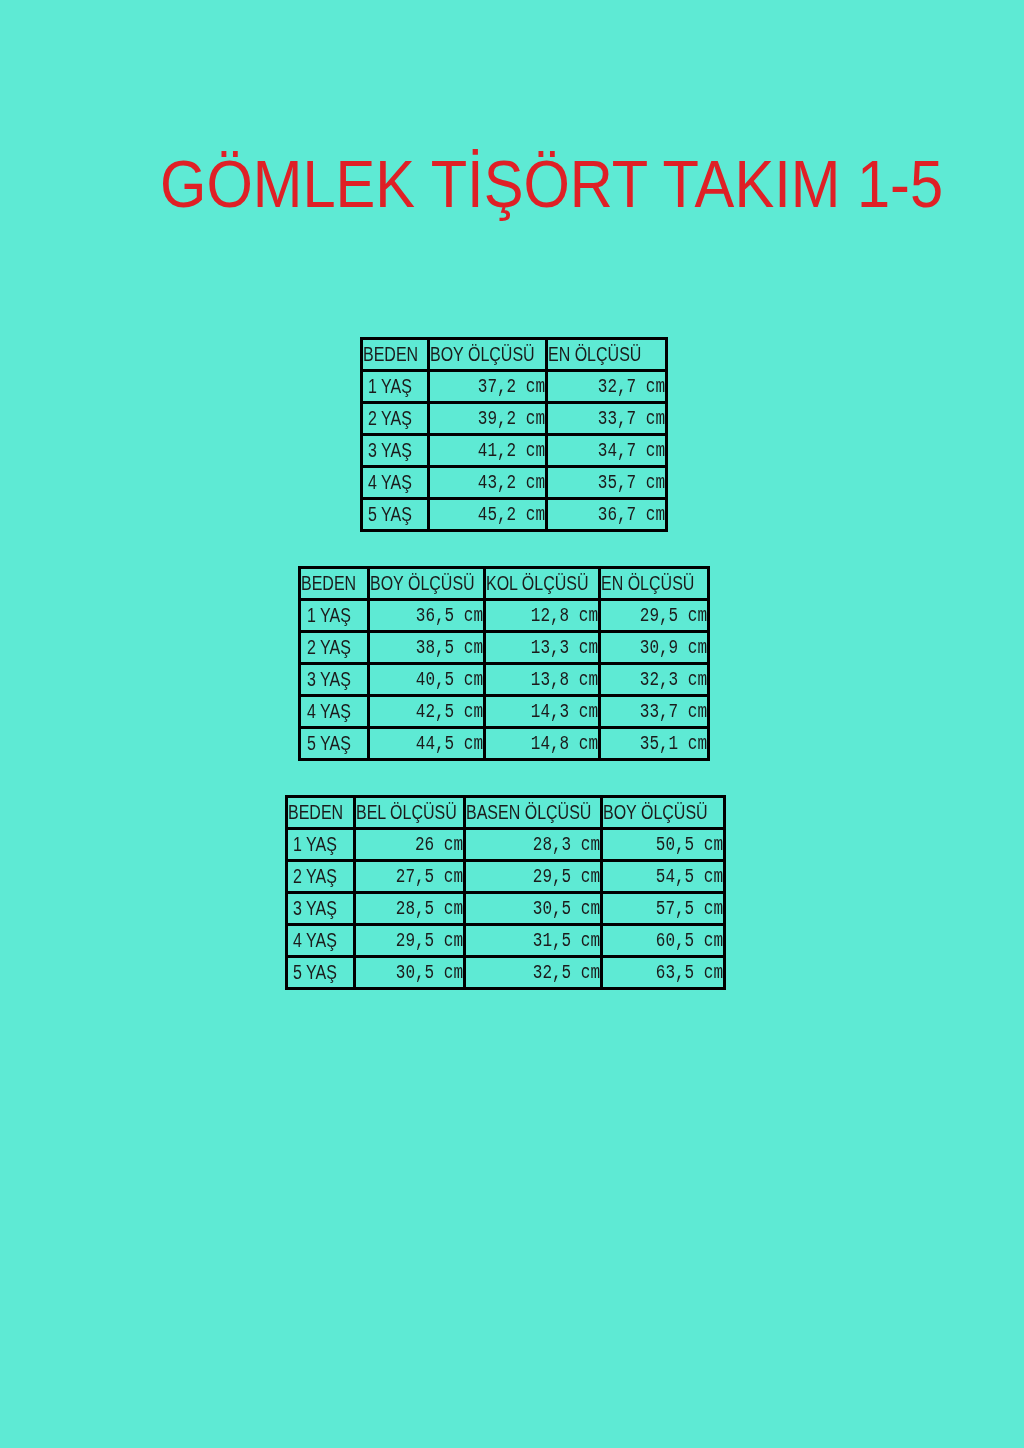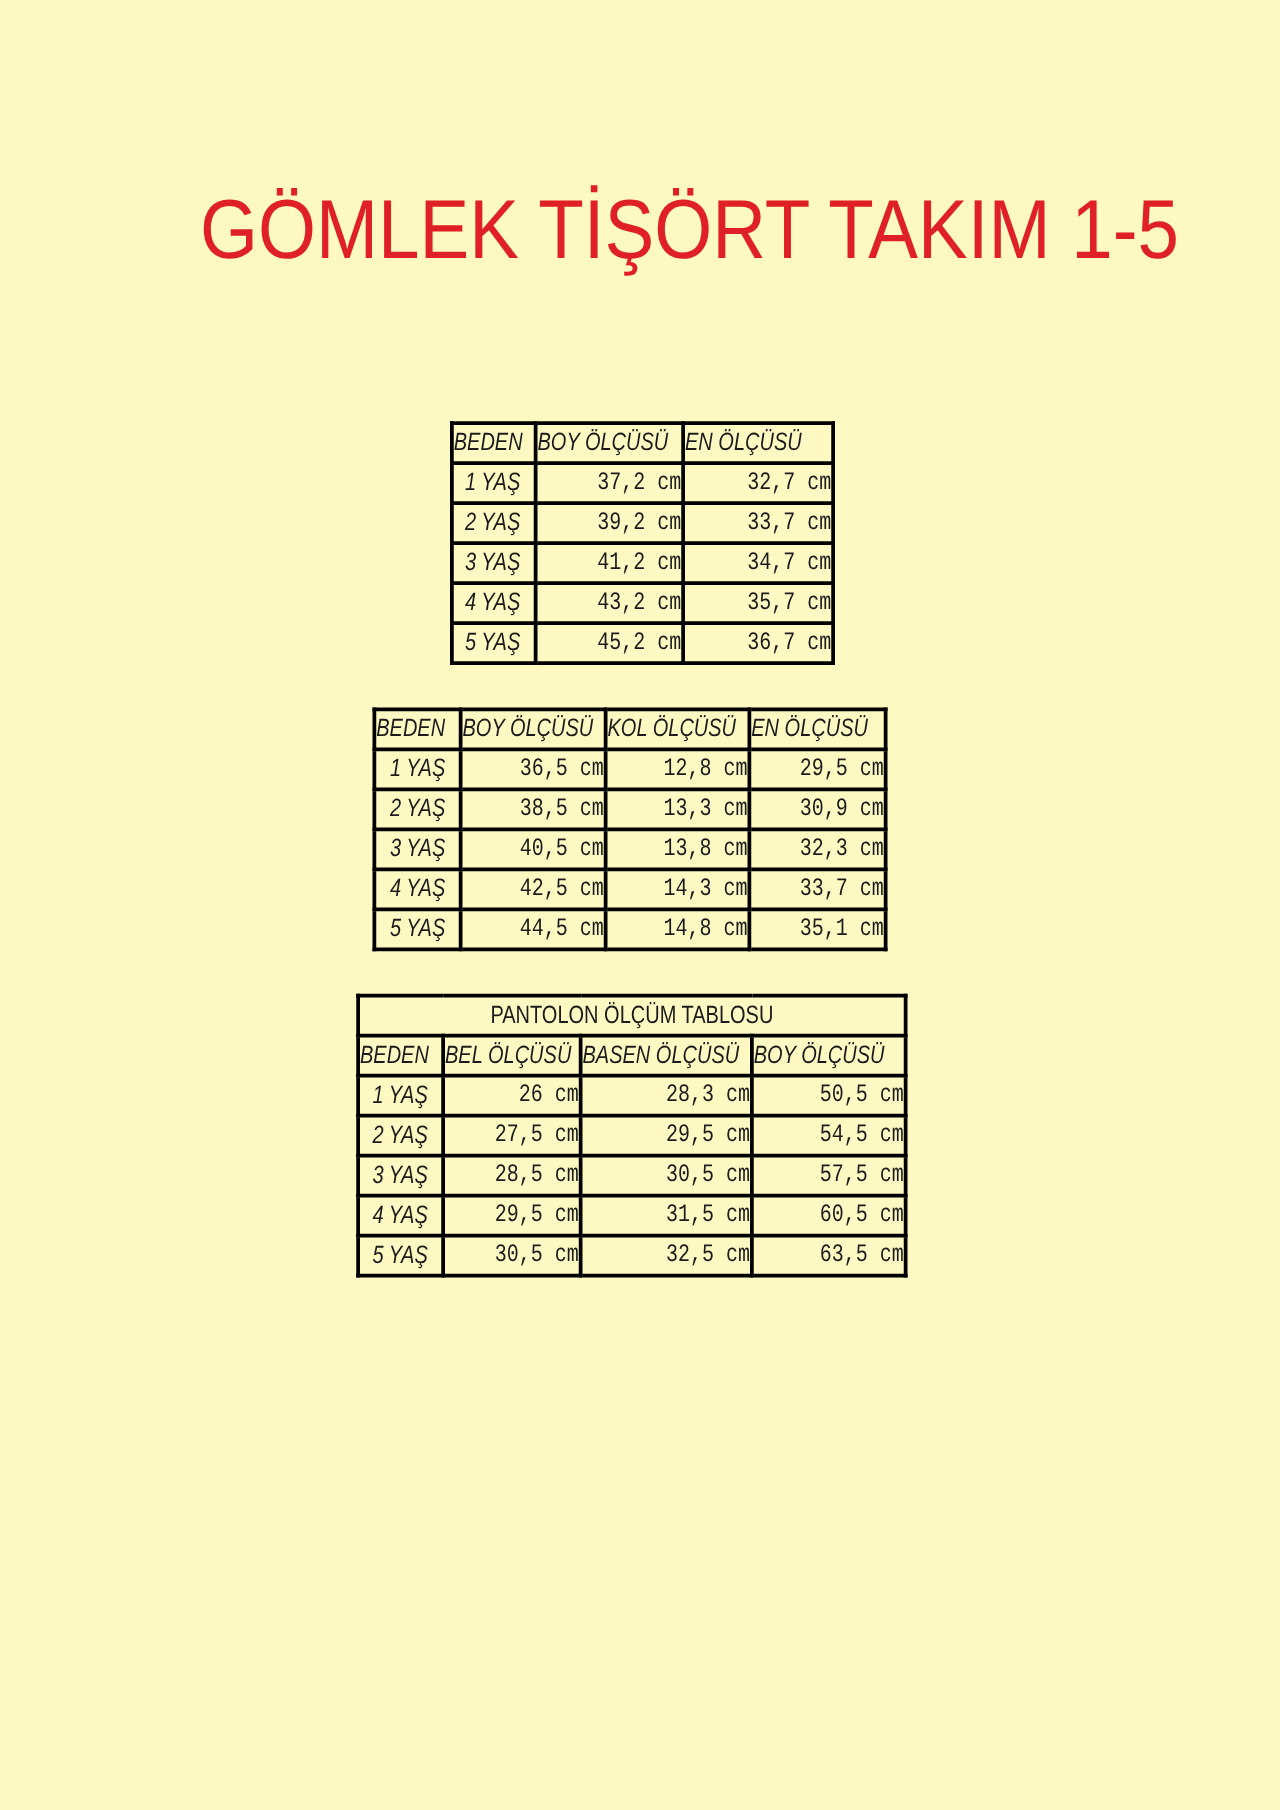--- a/index.html
+++ b/index.html
@@ -1,33 +1,33 @@
 <!DOCTYPE html>
 <html><head>
 <meta charset="utf-8">
 <style>
   html,body { margin:0; padding:0; background:#ffffff; }
   .page {
-    position:relative; width:1024px; height:1448px; background:#fef9c3;
+    position:relative; width:1024px; height:1448px; background:#5eead4;
     font-family:"Liberation Sans", sans-serif; color:#1b1b1b; overflow:hidden;
   }
   .main-title {
     position:absolute; left:160px; top:150px;
     font-size:67px; line-height:67px; font-weight:400; white-space:nowrap;
     color:#df2026; transform:scaleX(0.89); transform-origin:left top;
   }
   table.mt {
     position:absolute; border-collapse:collapse; table-layout:fixed;
     font-size:20px; color:#1b1b1b;
   }
   .mt td, .mt th {
     border:3px solid #000; height:29px; padding:0;
     font-weight:400; vertical-align:middle; white-space:nowrap; overflow:hidden;
   }
-  .al { text-align:right;  padding-left:5px;font-style:italic; }
+  .al { text-align:center;  padding-left:5px; }
   .ar { text-align:right; padding-right:8px;font-family:Liberation Mono, monospace; }
   .ac { text-align:center; }
   .cx { display:inline-block; transform:scaleX(0.8); }
   .al .cx { transform-origin:left center; }
   .ar .cx { transform-origin:right center; }
   .ac .cx { transform-origin:center center; }
   .t1 { left:360px; top:337px; width:305px; }
   .t2 { left:298px; top:566px; width:409px; }
   .t3 { left:285px; top:795px; width:438px; }
 </style>
@@ -126,23 +126,20 @@
     </table>
 
   <table class="mt t3">
     <colgroup>
         <col style="width:68px">
         <col style="width:110px">
         <col style="width:137px">
         <col style="width:123px">
       </colgroup>
     <tbody>
-        <tr>
-      <td colspan="4" class="ac"><span class="cx">PANTOLON ÖLÇÜM TABLOSU</span></td>
-    </tr>
     <tr>
       <th class="al"><span class="cx">BEDEN</span></th>
       <th class="al"><span class="cx">BEL ÖLÇÜSÜ</span></th>
       <th class="al"><span class="cx">BASEN ÖLÇÜSÜ</span></th>
       <th class="al"><span class="cx">BOY ÖLÇÜSÜ</span></th>
     </tr>
     <tr>
       <td class="al"><span class="cx">1 YAŞ</span></td>
       <td class="ar"><span class="cx">26 cm</span></td>
       <td class="ar"><span class="cx">28,3 cm</span></td>

